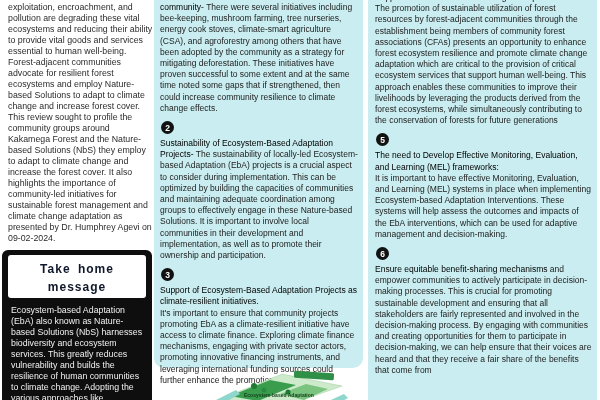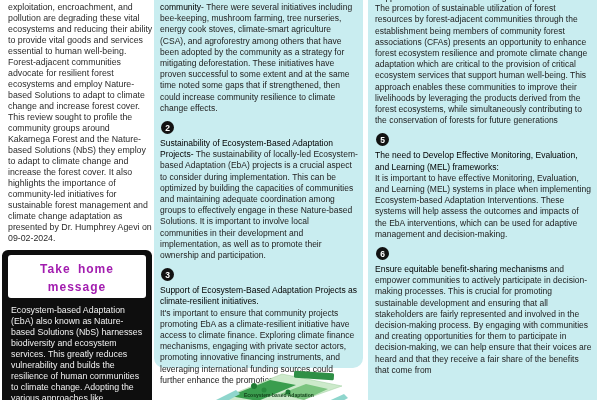--- a/index.html
+++ b/index.html
@@ -14,21 +14,21 @@
   .intro{margin:2px 0 0 0;font-size:8.8px;line-height:11px;color:#2b2b2b;}
   .takehome{
     position:absolute;left:-6px;top:250px;width:150px;height:156px;
     background:#0e0e0e;border-radius:6px;box-sizing:border-box;
   }
   .takehome-plate{
     margin:5px 6px 0 6px;background:#ffffff;border-radius:3px;
     text-align:center;padding:4px 0 3px 0;
   }
   .takehome-plate span{
-    font-weight:bold;font-size:12px;letter-spacing:1px;word-spacing:3px;color:#a21caf;
+    font-weight:bold;font-size:12px;letter-spacing:1px;word-spacing:3px;color:#0f172a;
   }
   .takehome-body{
     margin:7px 9px 0 9px;font-size:8.8px;line-height:11px;color:#f2f2f2;
   }
   
   .panel{
     position:absolute;background:#c9edf0;border-radius:10px;box-sizing:border-box;
   }
   .panel-mid{left:154px;top:-14px;width:209px;height:382px;padding:16px 5px 8px 6px;}
   .panel-right{left:368px;top:-14px;width:229px;height:428px;padding:10px 5px 8px 7px;}

